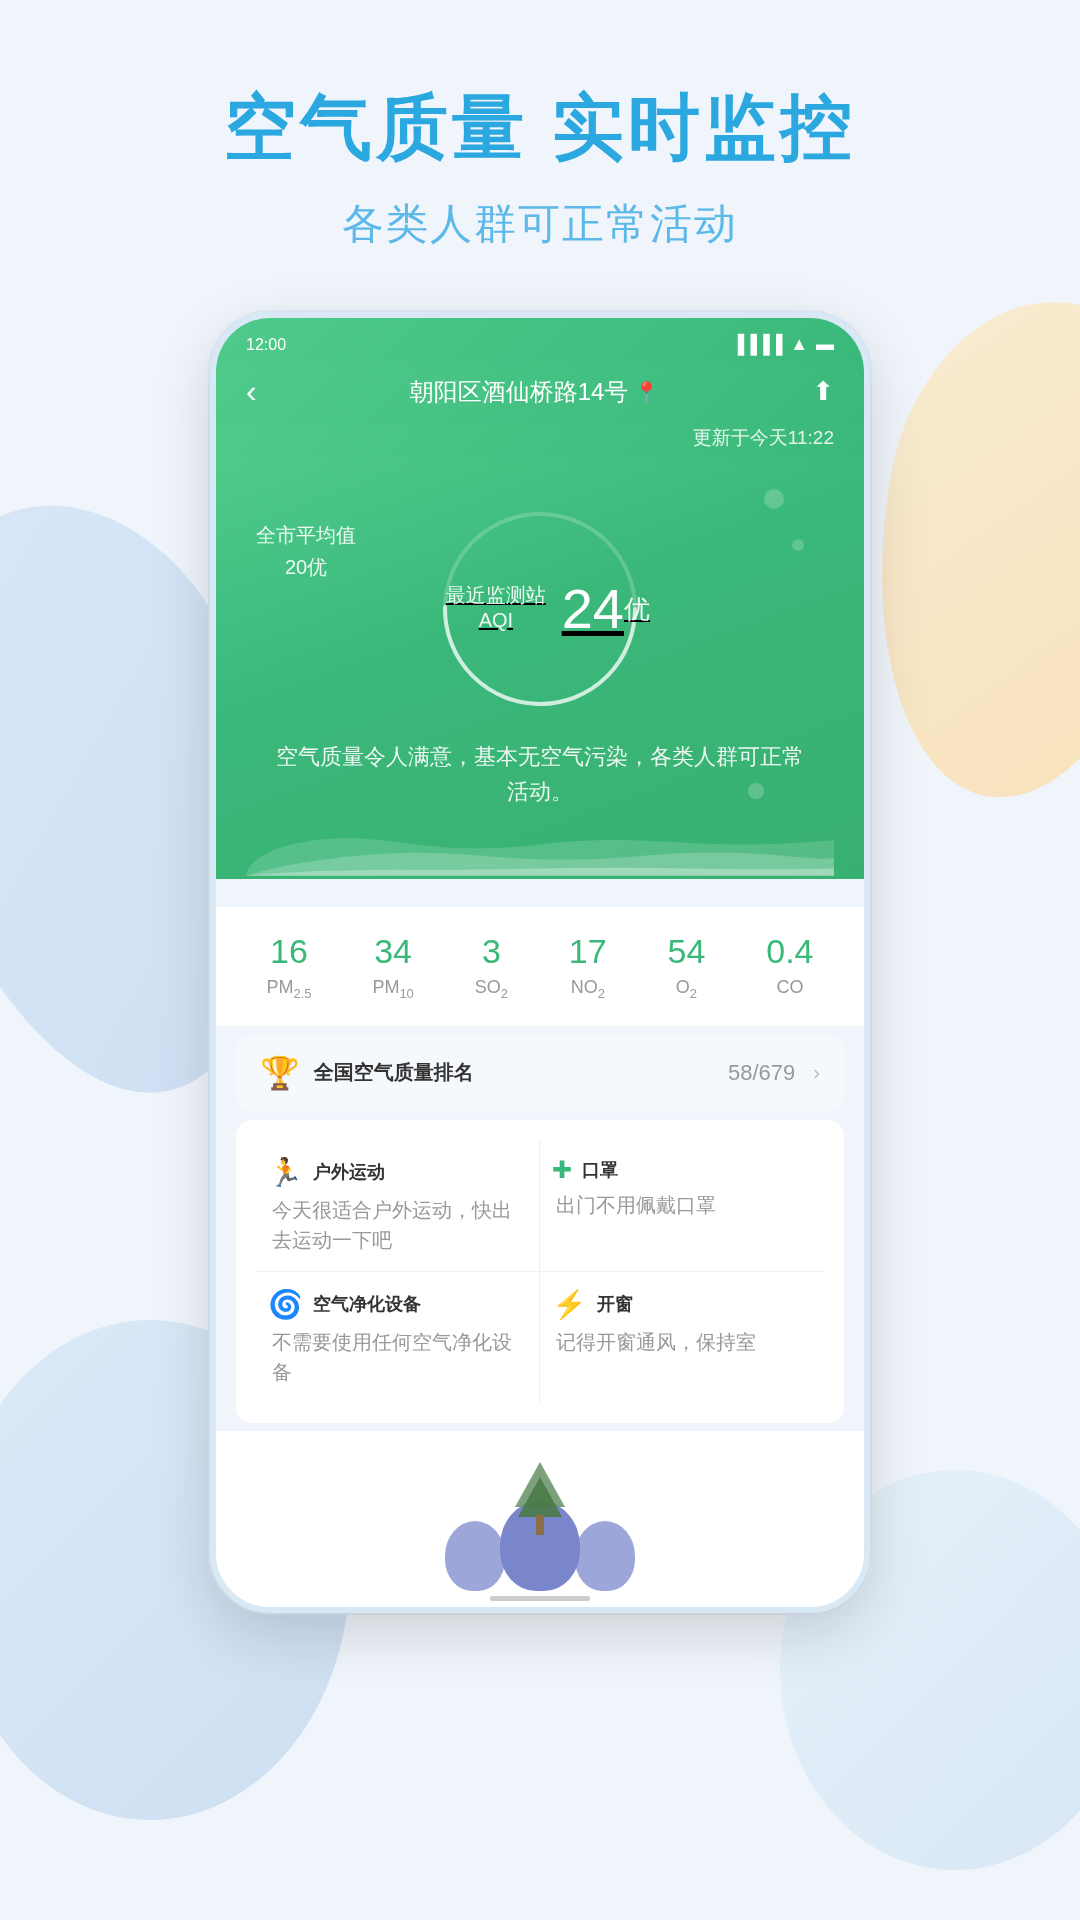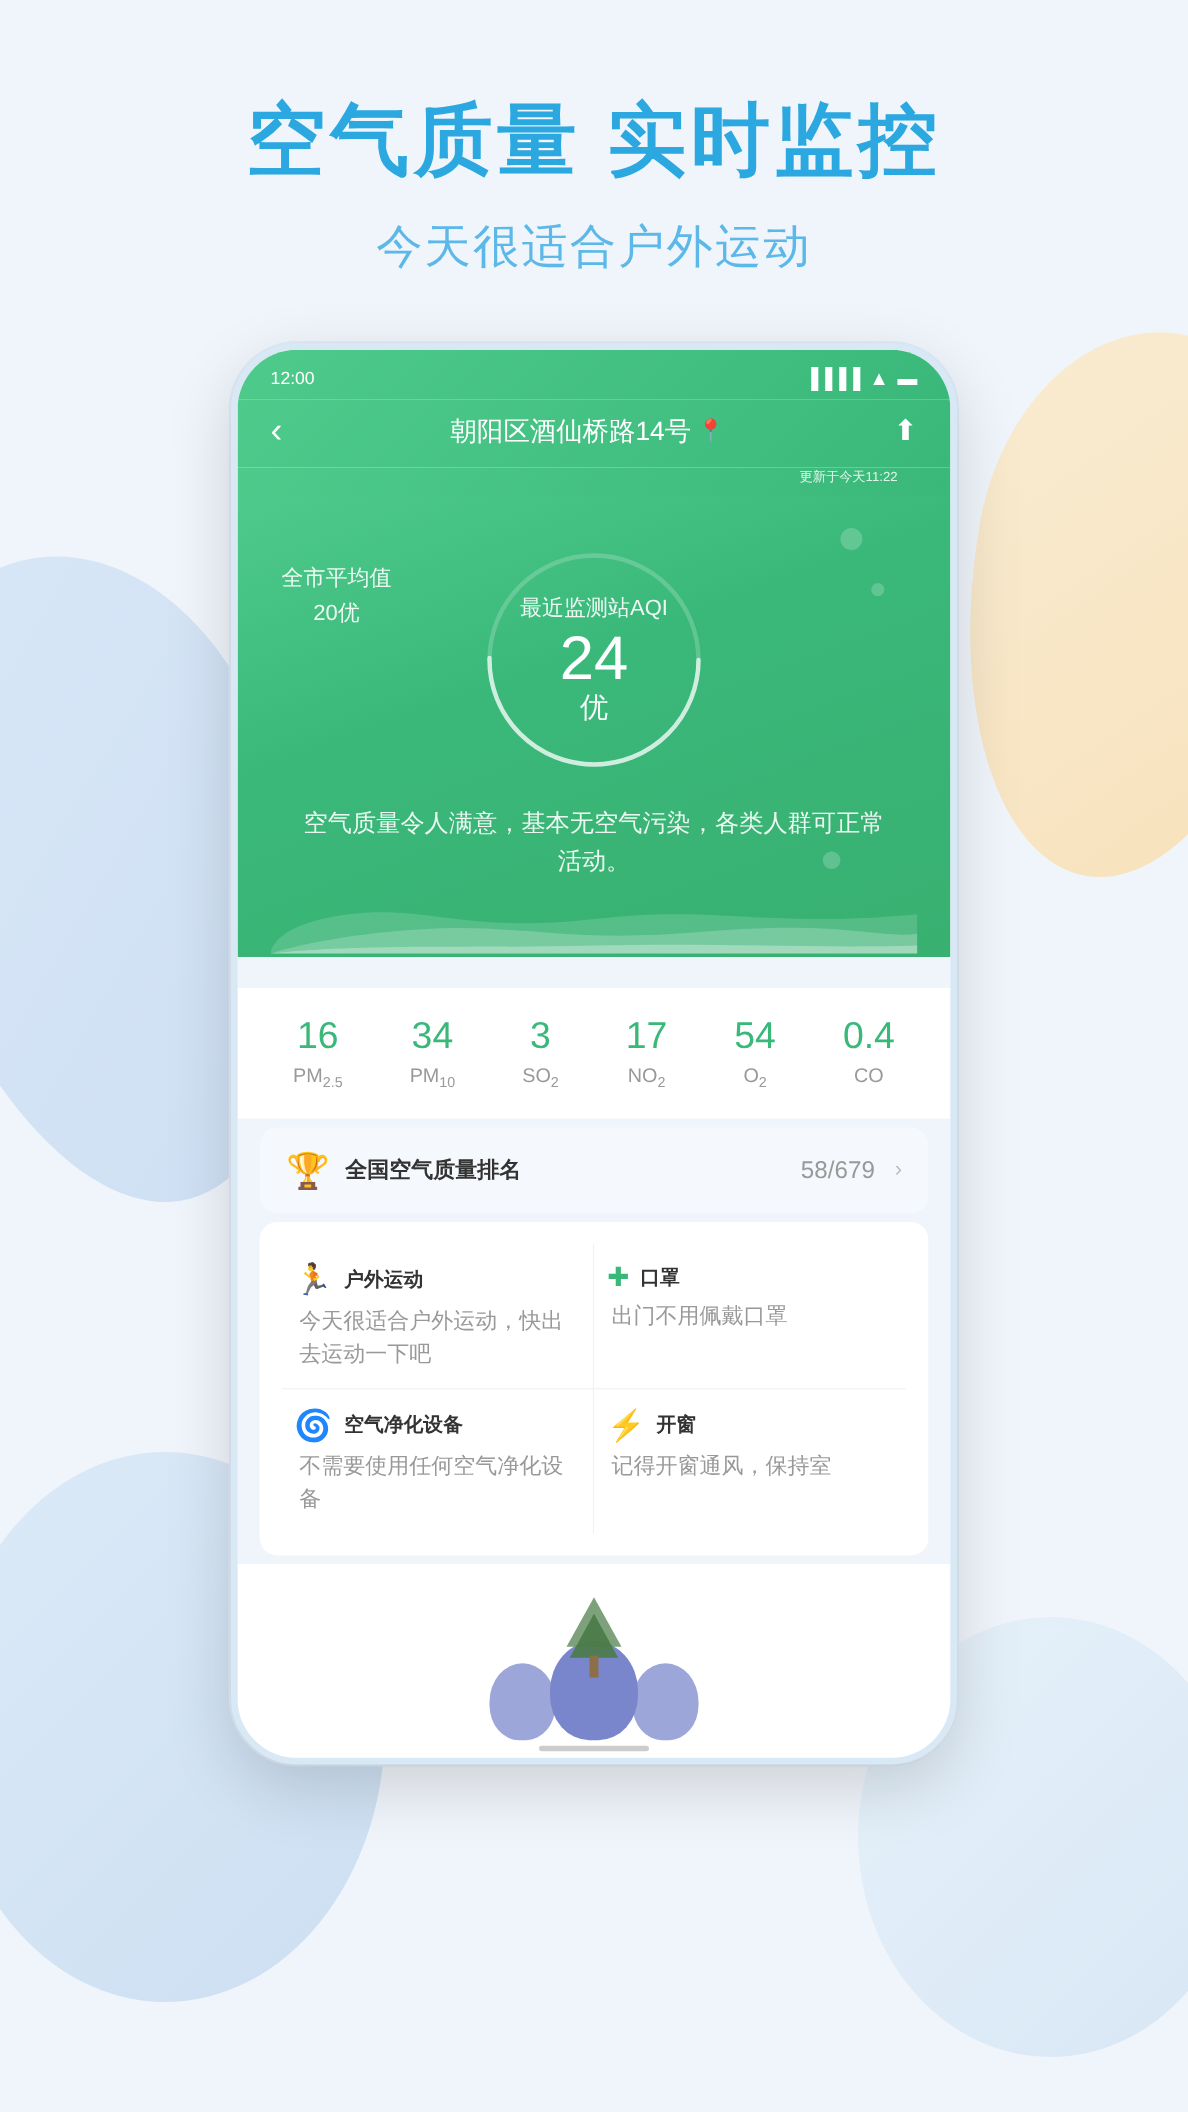--- a/index.html
+++ b/index.html
@@ -163,23 +163,23 @@
     }
 
     .share-btn {
       color: white;
       font-size: 26px;
     }
 
     .update-time {
       background: linear-gradient(135deg, #4ecb8b 0%, #3ab87a 100%);
       text-align: right;
-      padding: 0 48px 8px;
+      padding: 0 30px 8px;
       color: rgba(255,255,255,0.85);
-      font-size: 12px;
+      font-size: 19px;
     }
 
     
     .aqi-section {
       background: linear-gradient(160deg, #4ecb8b 0%, #3ab87a 40%, #38b070 100%);
       padding: 20px 30px 0;
       position: relative;
       min-height: 340px;
     }
 
@@ -411,21 +411,21 @@
   <div class="bg-wave-left"></div>
   <div class="bg-wave-right"></div>
   <div class="bg-wave-bottom-left"></div>
   <div class="bg-wave-bottom-right"></div>
 </div>
 
 <div class="page-container">
 
   <h1 class="main-title">空气质量 实时监控</h1>
 
-  <p class="sub-title">今天很适合户外运动</p>
+  <p class="sub-title">各类人群可正常活动</p>
 
   <div class="phone-mockup">
 
     <div class="status-bar">
       <span class="status-time">12:00</span>
       <div class="status-icons">
         <span class="signal-icon">▐▐▐▐</span>
         <span class="wifi-icon">▲</span>
         <span class="battery-icon">▬</span>
       </div>
@@ -456,21 +456,21 @@
       </div>
 
       <div class="aqi-circle-container">
         <div class="aqi-circle">
           <svg viewBox="0 0 220 220" xmlns="http://www.w3.org/2000/svg">
 
             <circle cx="110" cy="110" r="95" fill="none" stroke="rgba(255,255,255,0.2)" stroke-width="4"></circle>
 
             <circle cx="110" cy="110" r="95" fill="none" stroke="rgba(255,255,255,0.7)" stroke-width="4" stroke-dasharray="450 597" stroke-dashoffset="150" stroke-linecap="round"></circle>
           </svg>
-          <div style="z-index:1;display:flex;flex-direction:column;align-items:center;">
+          <div style="z-index:1;display:flex;flex-direction:row;align-items:center;text-decoration:underline;">
             <span class="aqi-label">最近监测站AQI</span>
             <span class="aqi-number">24</span>
             <span class="aqi-quality">优</span>
           </div>
         </div>
       </div>
 
       <div class="aqi-description">空气质量令人满意，基本无空气污染，各类人群可正常活动。</div>
 
       <div style="height:50px;position:relative;margin-top:20px;">

